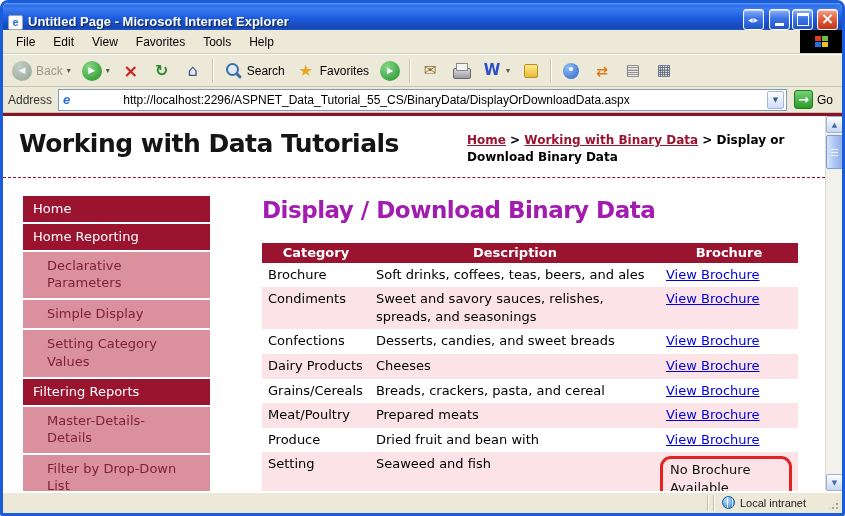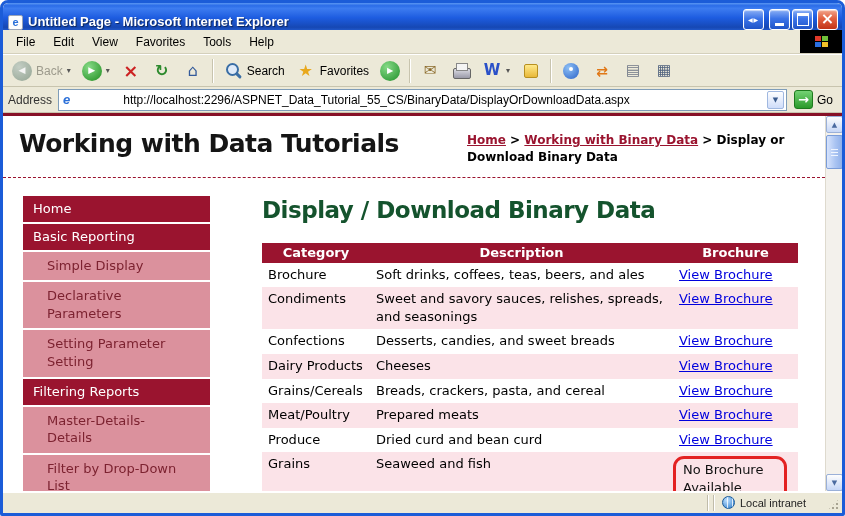--- a/index.html
+++ b/index.html
@@ -150,35 +150,35 @@
   .side-top{
     background:var(--maroon,#9a142f); color:#fff; font-size:13px;
     padding:5px 8px 6px 10px; margin-bottom:2px;
   }
   .side-sub{
     background:var(--sub-pink,#db919d); color:#7c2230; font-size:13px;
     padding:5px 26px 6px 24px; margin-bottom:2px; line-height:1.35;
   }
 
   .main{ flex:1; font-family:"DejaVu Sans",sans-serif; padding-right:26px; }
-  .main h2{ font-size:23px; font-weight:bold; color:#14532d; margin:1px 0 20px; letter-spacing:-0.5px; }
+  .main h2{ font-size:23px; font-weight:bold; color:#a21caf; margin:1px 0 20px; letter-spacing:-0.5px; }
 
   table.data{ border-collapse:collapse; width:536px; font-size:13px; }
   table.data th{
     background:var(--maroon,#9a142f); color:#fff; font-weight:bold; text-align:center;
     padding:2px 12px 3px; font-size:13px;
   }
   table.data td{ padding:3px 6px 4px; vertical-align:top; color:#000; line-height:1.35; }
   table.data tr.alt{ background:var(--row-pink,#fbe3e8); }
   td.cat{ width:108px; }
   td.desc{ width:303px; }
   td.broch{ width:125px;margin-top:24px; }
   a.brochure{ color:var(--link-blue,#0000dd); text-decoration:underline; }
   .no-brochure{
-    display:inline-block; width:114px; border:3px solid var(--ann-red,#e32222);
+    display:inline-block; width:132px; border:3px solid var(--ann-red,#e32222);
     border-radius:11px; padding:2px 7px 3px; margin:1px 0 1px -6px; color:#111;
   }
 
   
   .scrollbar{
     position:absolute; top:0; right:0; bottom:0; width:17px;
     background:#f3f1ec; border-left:1px solid #dedace;
   }
   .sb-btn{
     position:absolute; left:0; width:17px; height:17px;
@@ -331,24 +331,24 @@
 
   <div class="content">
     <div class="content-inner">
       <div class="page-header">
         <div class="site-title">Working with Data Tutorials</div>
         <div class="breadcrumb"><a class="bc-link" href="#">Home</a><span class="bc-sep"> &gt; </span><a class="bc-link" href="#">Working with Binary Data</a><span class="bc-sep"> &gt; </span><span class="bc-current">Display or Download Binary Data</span></div>
       </div>
       <div class="page-body">
         <div class="sidebar">
             <div class="side-top">Home</div>
-            <div class="side-top">Basic Reporting</div>
+            <div class="side-top">Home Reporting</div>
+            <div class="side-sub">Declarative Parameters</div>
             <div class="side-sub">Simple Display</div>
-            <div class="side-sub">Declarative Parameters</div>
-            <div class="side-sub">Setting Parameter Setting</div>
+            <div class="side-sub">Setting Category Values</div>
             <div class="side-top">Filtering Reports</div>
             <div class="side-sub">Master-Details-Details</div>
             <div class="side-sub">Filter by Drop-Down List</div>
           </div>
         <div class="main">
           <h2>Display / Download Binary Data</h2>
           <table class="data">
             <thead>
                 <tr>
                   <th>Category</th>
@@ -382,25 +382,25 @@
                   <td class="desc">Breads, crackers, pasta, and cereal</td>
                   <td class="broch"><a class="brochure" href="#">View Brochure</a></td>
                 </tr>
                 <tr class="alt">
                   <td class="cat">Meat/Poultry</td>
                   <td class="desc">Prepared meats</td>
                   <td class="broch"><a class="brochure" href="#">View Brochure</a></td>
                 </tr>
                 <tr>
                   <td class="cat">Produce</td>
-                  <td class="desc">Dried curd and bean curd</td>
+                  <td class="desc">Dried fruit and bean with</td>
                   <td class="broch"><a class="brochure" href="#">View Brochure</a></td>
                 </tr>
                 <tr class="alt">
-                  <td class="cat">Grains</td>
+                  <td class="cat">Setting</td>
                   <td class="desc">Seaweed and fish</td>
                   <td class="broch"><span class="no-brochure">No Brochure Available</span></td>
                 </tr>
               </tbody>
           </table>
         </div>
       </div>
     </div>
     <div class="scrollbar">
       <div class="sb-btn sb-up">▲</div>

